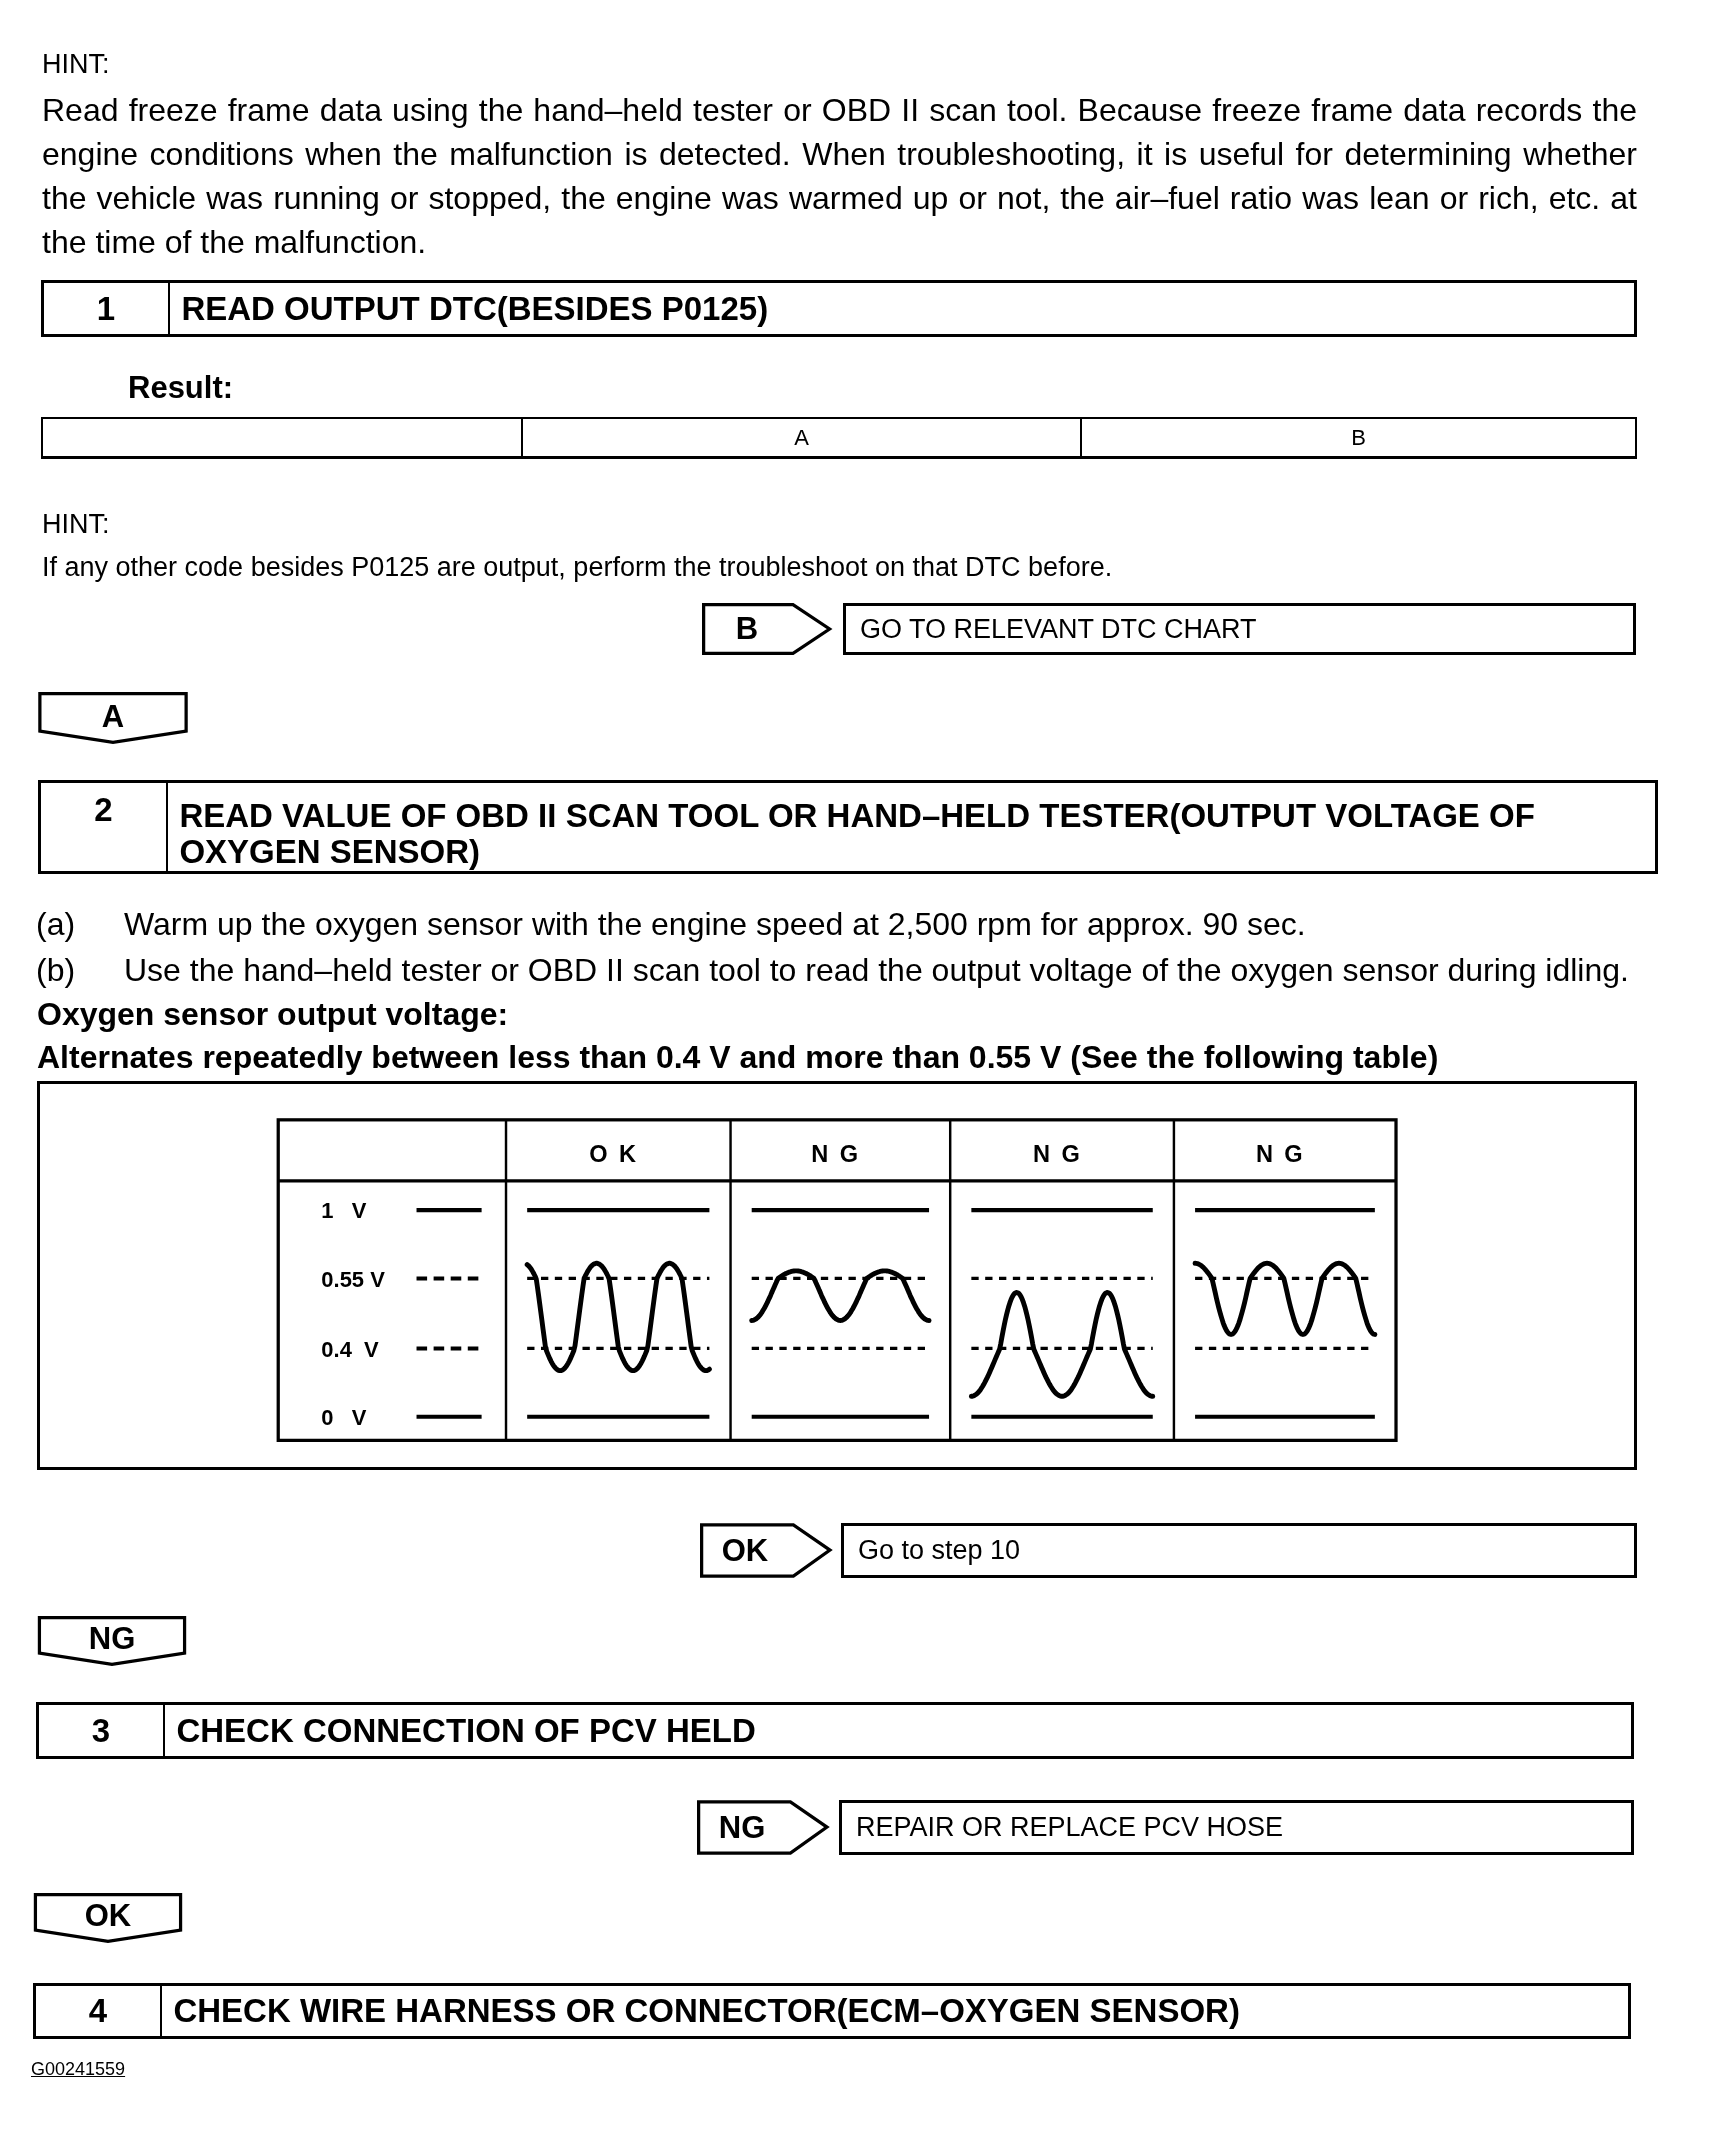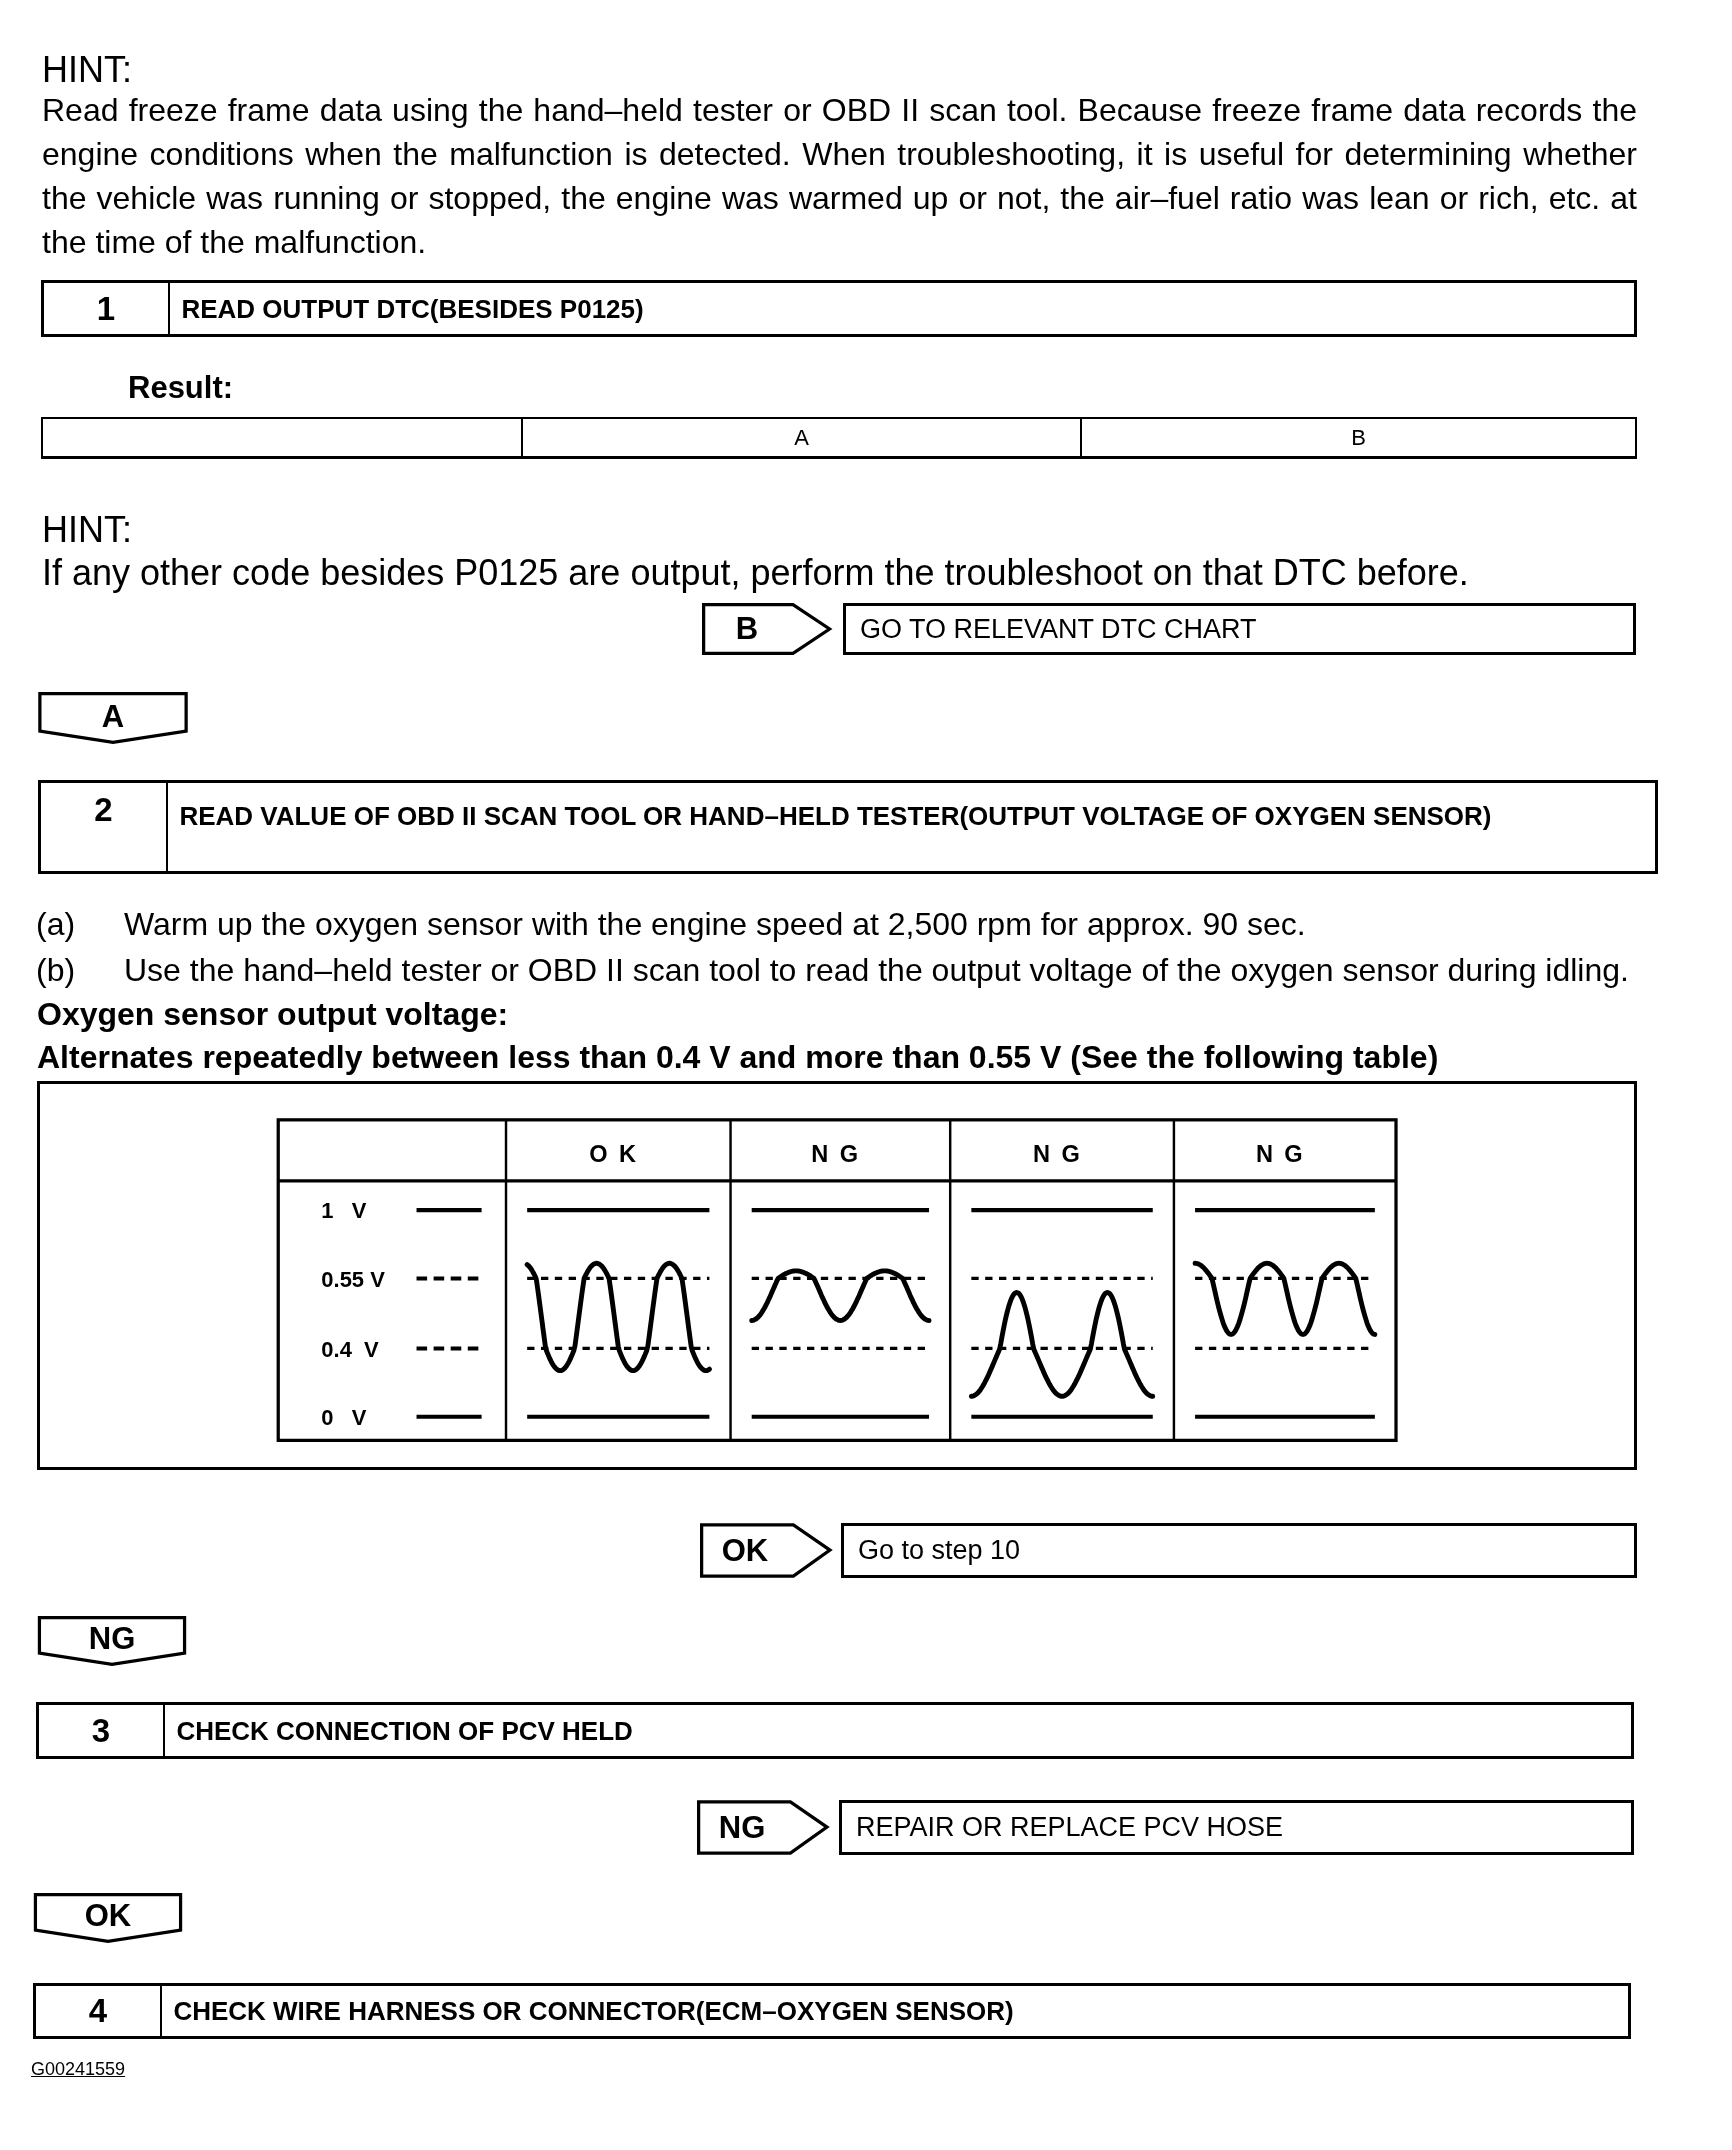--- a/index.html
+++ b/index.html
@@ -1,25 +1,25 @@
 <!DOCTYPE html>
 <html style="font-size:13px"><head>
 <meta charset="utf-8">
 <style>
   html, body { margin:0; padding:0; background:#fff; }
   body { width:1732px; height:2151px; position:relative; overflow:hidden; color:#000;
          font-family:"Liberation Sans", sans-serif; }
   .abs { position:absolute; }
   .p { font-size:32px; line-height:43px; }
-  .hint { font-size:36px; }
+  .hint { font-size:27px; }
   .body-text { left:42px; top:88px; width:1595px; font-size:32px; line-height:44px; text-align:justify; }
   .step-box { position:absolute; border:3.3px solid #000; box-sizing:border-box; display:flex; }
   .step-num { border-right:2.4px solid #000; display:flex; align-items:center; justify-content:center;
               font-weight:bold; font-size:33px; flex:0 0 auto; }
-  .step-title { font-weight:bold; font-size:26px; padding-left:11.4px; display:flex; align-items:center; line-height:36px; }
+  .step-title { font-weight:bold; font-size:33px; padding-left:11.4px; display:flex; align-items:center; line-height:36px; }
   .result-label { font-weight:bold; font-size:31px; }
   table.result { position:absolute; border-collapse:collapse; left:41px; top:417px; width:1596px; }
   table.result td { border:2.4px solid #000; text-align:center; font-size:22px; height:37px; padding:0; }
   table.result tr:first-child td { border-bottom-width:3.3px; }
   .branch { position:absolute; }
   .branch svg { position:absolute; left:0; top:0; overflow:visible; }
   .branch-label { position:absolute; font-weight:bold; font-size:31px; display:flex; align-items:center; justify-content:center; }
   .branch-target { position:absolute; border:3.3px solid #000; box-sizing:border-box; display:flex; align-items:center;
                    padding-left:14px; font-weight:normal; font-size:27px; }
   .down { position:absolute; }

